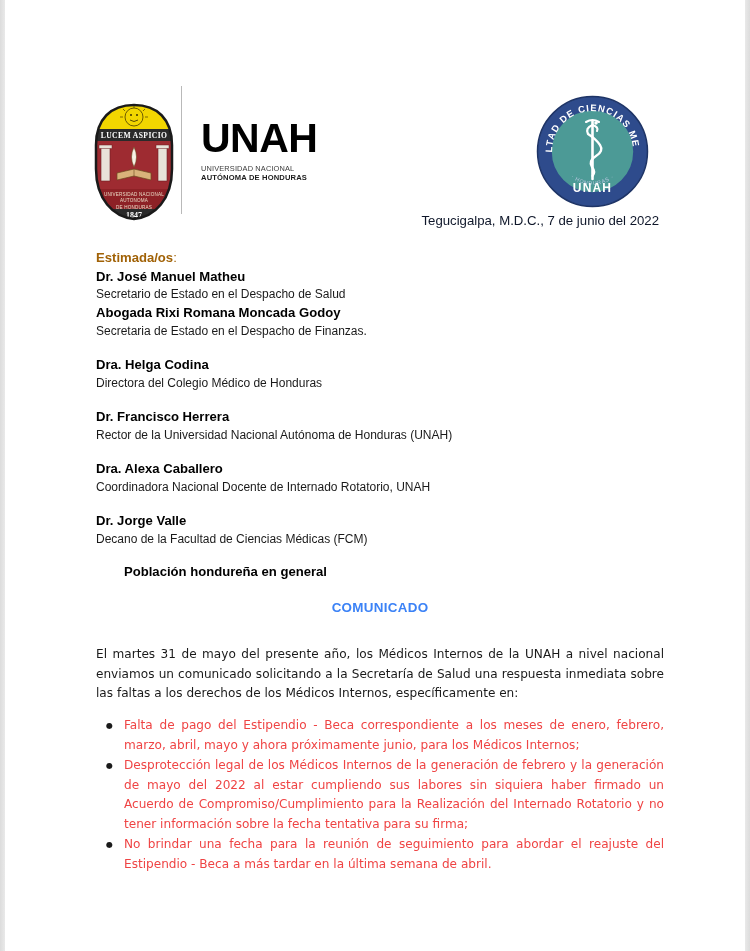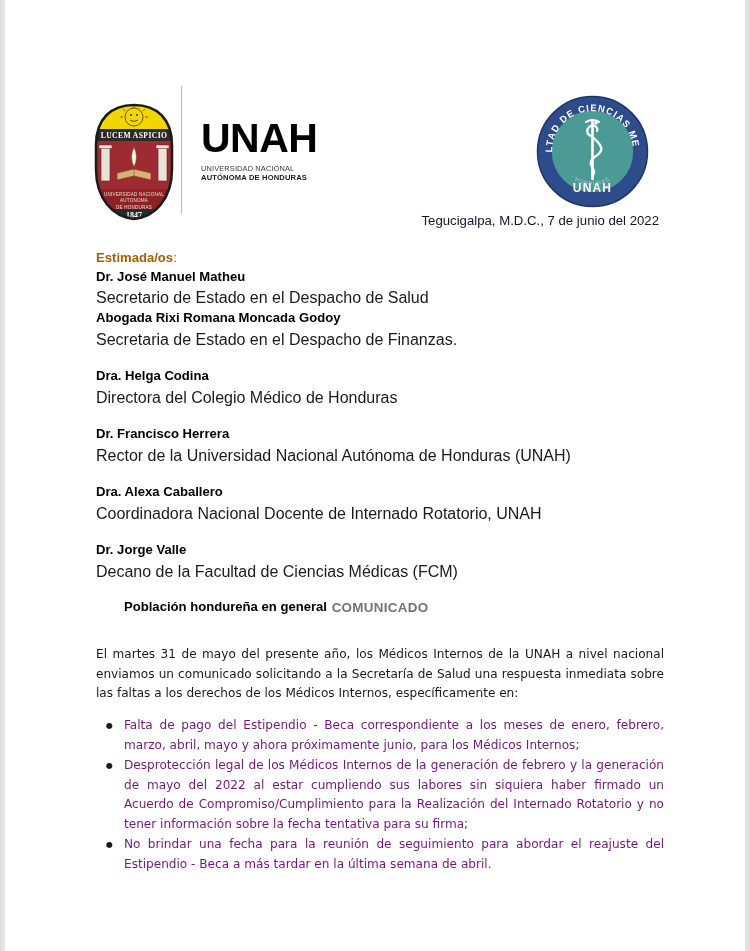--- a/index.html
+++ b/index.html
@@ -134,21 +134,21 @@
   .recipient-block.first { margin-bottom: 0; }
   .recipient-name {
     font-family: "Liberation Sans", sans-serif;
     font-weight: bold;
     font-size: 13.1px;
     color: #000000;
     line-height: 1.44;
   }
   .recipient-title {
     font-family: "Liberation Sans", sans-serif;
-    font-size: 16px;
+    font-size: 12px;
     color: #1a1a1a;
     line-height: 1.44;
   }
   .general-public {
     font-family: "Liberation Sans", sans-serif;
     font-weight: bold;
     font-size: 13.1px;
     color: #000000;
     margin-top: 2px;
     padding-left: 28px;
@@ -158,21 +158,21 @@
   .comunicado-heading {
     position: absolute;
     left: 91px;
     top: 600px;
     width: 568px;
     text-align: center;
     font-family: "Liberation Sans", sans-serif;
     font-weight: bold;
     font-size: 13.4px;
     letter-spacing: 0.3px;
-    color: #737373;
+    color: #3b82f6;
   }
 
   
   .body-wrap {
     position: absolute;
     left: 91px;
     top: 633px;
     width: 568px;
   }
   .body-paragraph {
@@ -189,21 +189,21 @@
     padding: 0;
     list-style: none;
   }
   .bullet-item {
     position: relative;
     padding-left: 28px;
     margin-bottom: 1px;
     font-family: "DejaVu Sans", sans-serif;
     font-size: 12.1px;
     line-height: 1.62;
-    color: #701a75;
+    color: #ef4444;
     text-align: justify;
     text-justify: inter-word;
   }
   .bullet-item::before {
     content: "\25CF";
     position: absolute;
     left: 10px;
     top: 0;
     font-size: 8px;
     line-height: 2.45;

